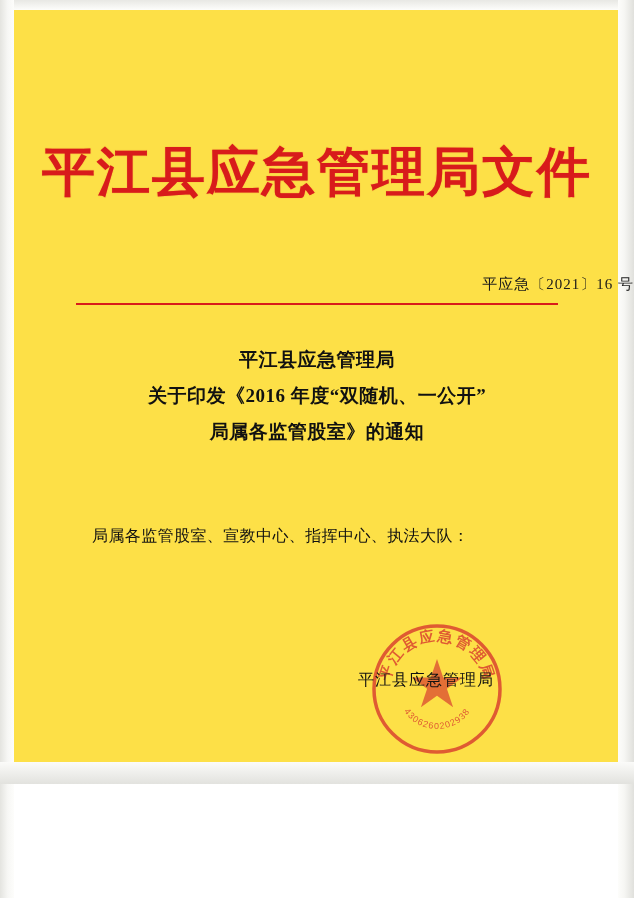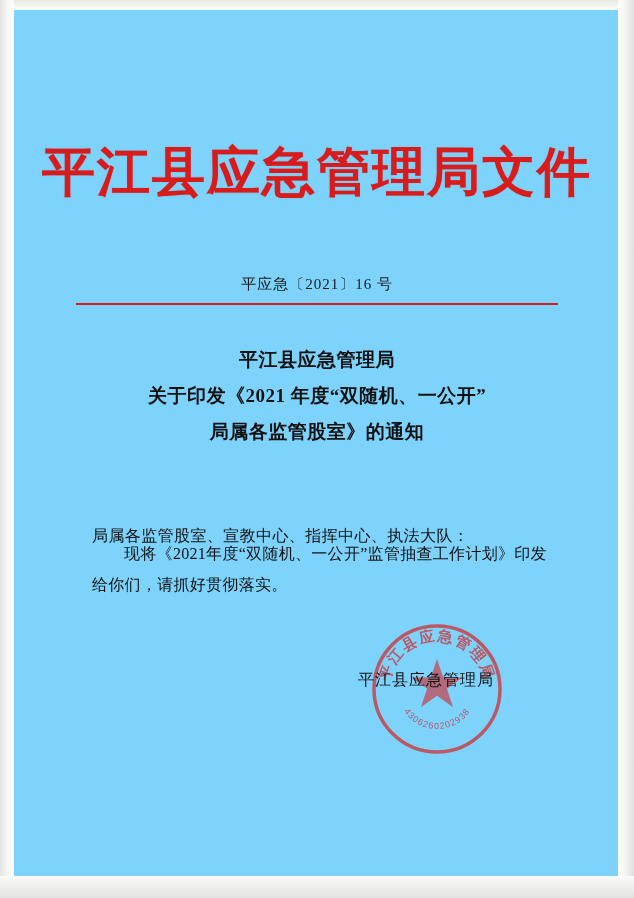--- a/index.html
+++ b/index.html
@@ -10,22 +10,22 @@
   body {
     width: 634px;
     height: 898px;
     overflow: hidden;
     font-family: "Liberation Serif", "DejaVu Serif", serif;
   }
 
   .page {
     position: relative;
     width: 634px;
-    height: 898px;
-    background: #7dd3fc;
+    height: 784px;
+    background: #fde047;
     box-sizing: border-box;
   }
 
   
   .paper-edge-left {
     position: absolute;
     left: 0; top: 0;
     width: 14px; height: 898px;
     background: linear-gradient(to right, #e4e4e0 0%, #f7f7f5 55%, #fdfdfb 100%);
   }
@@ -69,21 +69,21 @@
     line-height: 1.1;
     white-space: nowrap;
     text-shadow: 0 0 1px rgba(216,27,27,0.5);
   }
 
   .doc-number {
     position: absolute;
     left: 0;
     top: 275px;
     width: 634px;
-    text-align: center;
+    text-align: right;
     color: #1a1a1a;
     font-size: 15px;
     letter-spacing: 1px;
   }
 
   .red-rule {
     position: absolute;
     left: 76px;
     top: 303px;
     width: 482px;
@@ -179,27 +179,26 @@
   <div class="content">
 
     <div class="doc-title">平江县应急管理局文件</div>
 
     <div class="doc-number">平应急〔2021〕16 号</div>
 
     <div class="red-rule"></div>
 
     <div class="subject">
       <div>平江县应急管理局</div>
-      <div>关于印发《2021 年度“双随机、一公开”</div>
+      <div>关于印发《2016 年度“双随机、一公开”</div>
       <div>局属各监管股室》的通知</div>
     </div>
 
     <div class="addressee">局属各监管股室、宣教中心、指挥中心、执法大队：</div>
 
-    <div class="body-text">现将《2021年度“双随机、一公开”监管抽查工作计划》印发给你们，请抓好贯彻落实。</div>
 
     <div class="seal">
       <svg width="136" height="136" viewBox="0 0 136 136" xmlns="http://www.w3.org/2000/svg">
         <defs>
           <path id="arcTop" d="M 20,68 A 48,48 0 0 1 116,68" fill="none"></path>
           <path id="arcBottom" d="M 28,68 A 40,40 0 0 0 108,68" fill="none"></path>
         </defs>
         <circle cx="68" cy="68" r="63" fill="none" stroke="#d4292b" stroke-width="3.5"></circle>
         <g fill="#d4292b">
           <polygon points="68,38 74.2,56.4 93.6,56.4 77.9,67.8 84.1,86.2 68,74.8 51.9,86.2 58.1,67.8 42.4,56.4 61.8,56.4" opacity="0.85"></polygon>

